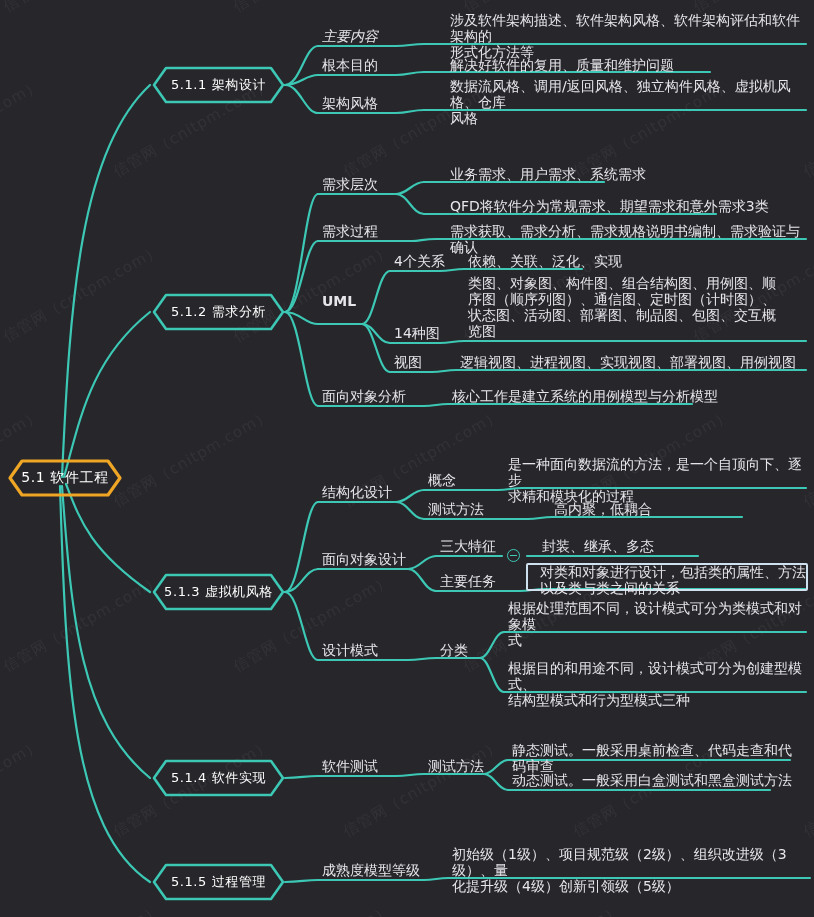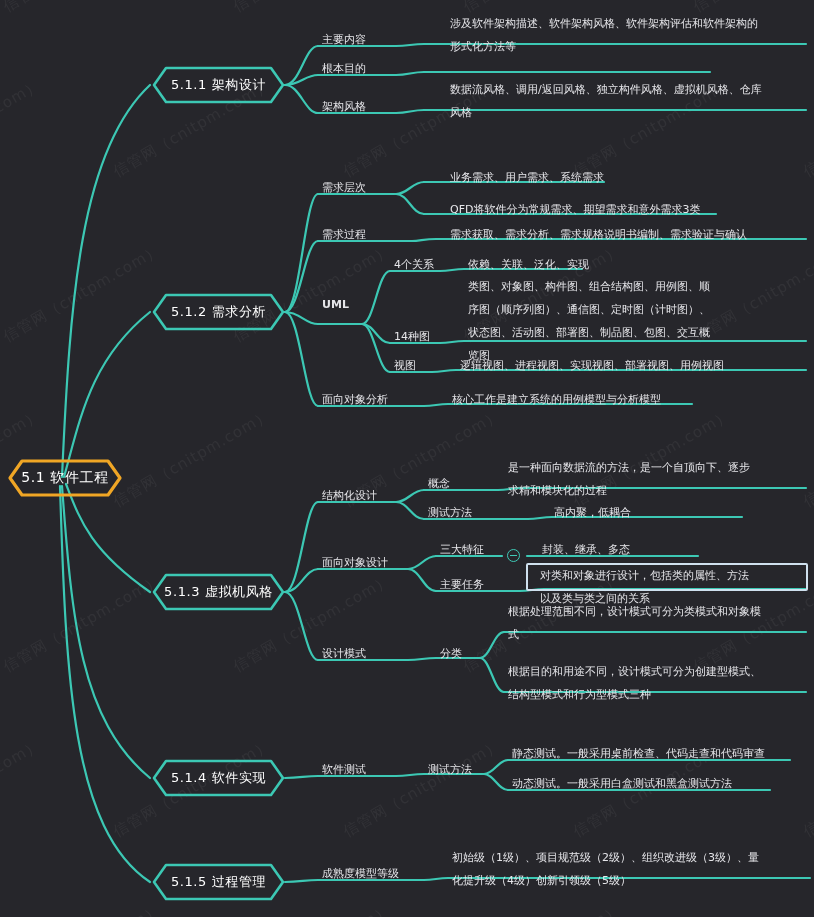--- a/index.html
+++ b/index.html
@@ -57,22 +57,22 @@
     position: relative;
     z-index: 2;
     padding: 0 4px;
   }
   #root-node { font-size: 14px; text-align: right; }
 
   
   .node {
     position: absolute;
     color: #e9e9ec;
-    font-size: 11px;
-    line-height: 23px;
+    font-size: 14px;
+    line-height: 16px;
     white-space: pre-line;
     z-index: 3;
   }
   .node.lvl2 { color: #e6e6ea; }
   .node.lvl3 { color: #e6e6ea; }
   .node.lvl4 { color: #e6e6ea; }
 
   .sel-bracket {
     position: absolute;
     border: 2px solid #cfe0ee;
@@ -294,25 +294,26 @@
     <span class="hextxt">5.1.4 软件实现</span>
   </div>
 
   <div class="hex" style="left:152px; top:863px; width:133px; height:38px;">
     <svg class="hexbg" viewBox="0 0 133 38" preserveAspectRatio="none">
       <polygon points="14,2 119,2 131,19 119,36 14,36 2,19" fill="none" stroke="#3cc8b4" stroke-width="2.6" stroke-linejoin="round"></polygon>
     </svg>
     <span class="hextxt">5.1.5 过程管理</span>
   </div>
 
-  <div class="node lvl2" style="left:322px; top:28px;">主要内容</div>
+  <div class="node lvl2" style="left:322px; top:28px;font-style:italic;">主要内容</div>
   <div class="node lvl3" style="left:450px; top:12px; width:356px;">涉及软件架构描述、软件架构风格、软件架构评估和软件架构的
 形式化方法等</div>
 
   <div class="node lvl2" style="left:322px; top:57px;">根本目的</div>
+  <div class="node lvl3" style="left:450px; top:57px; width:300px;">解决好软件的复用、质量和维护问题</div>
 
   <div class="node lvl2" style="left:322px; top:95px;">架构风格</div>
   <div class="node lvl3" style="left:450px; top:78px; width:356px;">数据流风格、调用/返回风格、独立构件风格、虚拟机风格、仓库
 风格</div>
 
   <div class="node lvl2" style="left:322px; top:176px;">需求层次</div>
   <div class="node lvl3" style="left:450px; top:166px; width:300px;">业务需求、用户需求、系统需求</div>
   <div class="node lvl3" style="left:450px; top:198px; width:330px;">QFD将软件分为常规需求、期望需求和意外需求3类</div>
 
   <div class="node lvl2" style="left:322px; top:223px;">需求过程</div>

